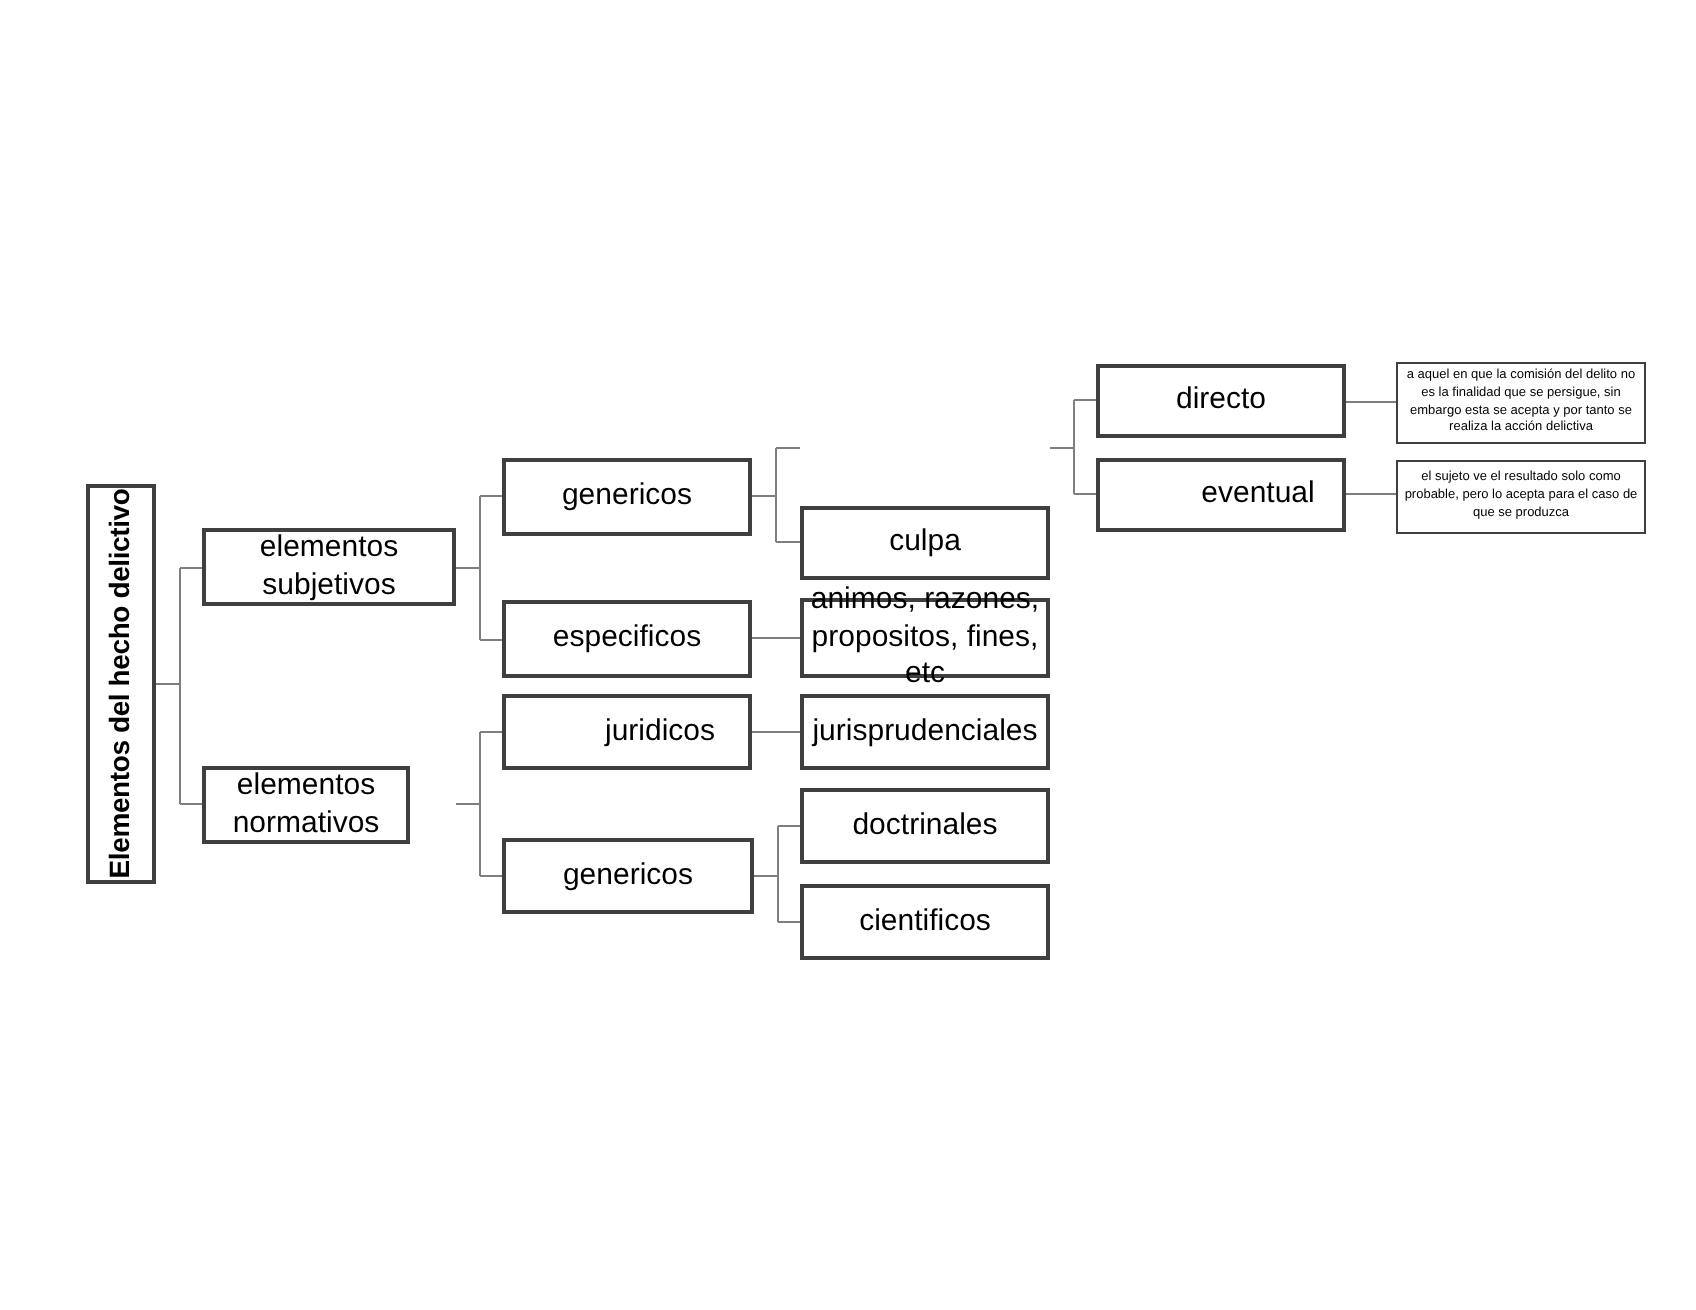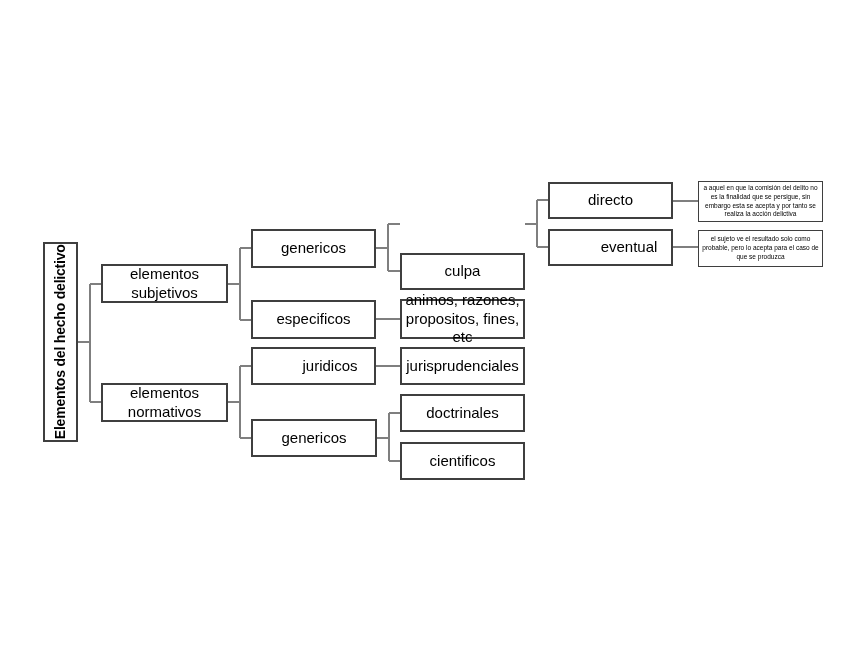--- a/index.html
+++ b/index.html
@@ -55,21 +55,21 @@
     letter-spacing: -0.2px;
     overflow: visible;
   }
   .node.rootbox span {
     transform: rotate(-90deg);
     white-space: nowrap;
   }
   
   .n-root           { left: 43px;  top: 242px; width: 35px;  height: 200px; }
   .n-subjetivos     { left: 101px; top: 264px; width: 127px; height: 39px; justify-content: center; }
-  .n-normativos     { left: 101px; top: 383px; width: 127px; height: 39px; }
+  .n-normativos     { left: 101px; top: 383px; width: 104px; height: 39px; }
   .n-genericos      { left: 251px; top: 229px; width: 125px; height: 39px; }
   .n-especificos    { left: 251px; top: 300px; width: 125px; height: 39px; }
   .n-juridicos      { left: 251px; top: 347px; width: 125px; height: 38px; padding-left: 36px; }
   .n-culturales     { left: 251px; top: 419px; width: 126px; height: 38px; }
   .n-dolo           { left: 400px; top: 205px; width: 125px; height: 38px; }
   .n-culpa          { left: 400px; top: 253px; width: 125px; height: 37px; }
   .n-animos         { left: 400px; top: 299px; width: 125px; height: 40px; }
   .n-jurisprud      { left: 400px; top: 347px; width: 125px; height: 38px; }
   .n-doctrinales    { left: 400px; top: 394px; width: 125px; height: 38px; }
   .n-cientificos    { left: 400px; top: 442px; width: 125px; height: 38px; }

